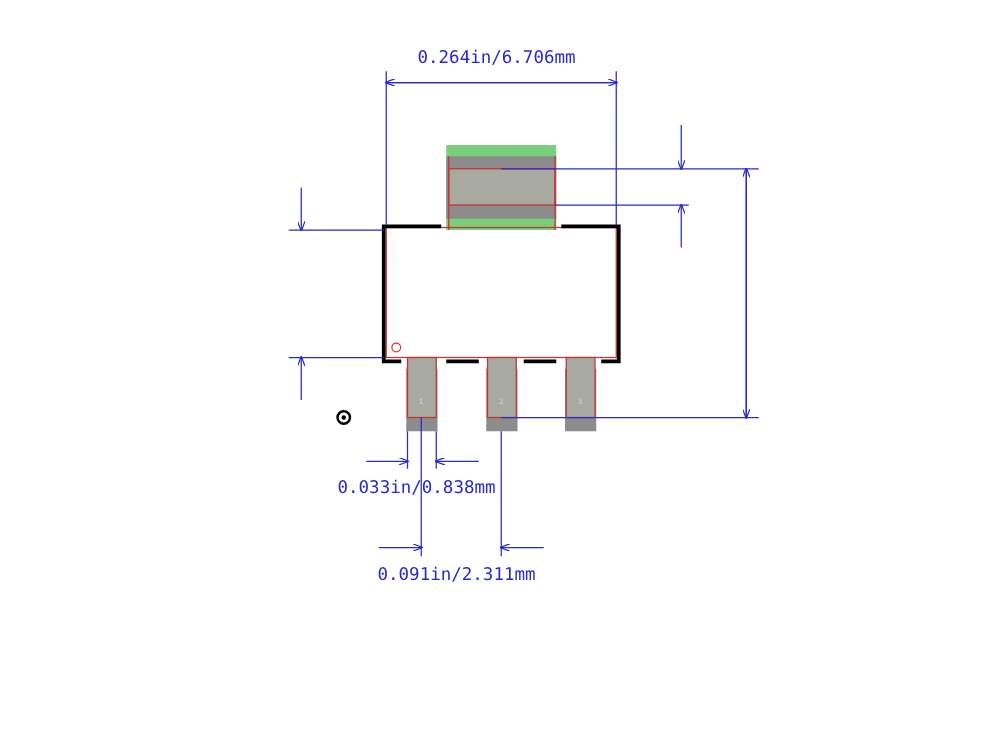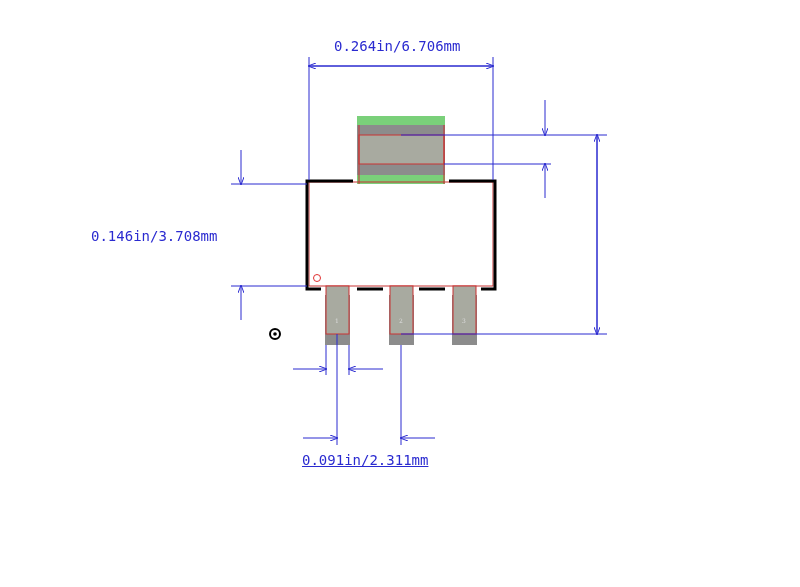--- a/index.html
+++ b/index.html
@@ -83,15 +83,15 @@
       <line x1="380" y1="369" x2="346" y2="369" marker-end="url(#arr)"></line>
 
       <line x1="334" y1="334" x2="334" y2="445"></line>
       <line x1="398" y1="345" x2="398" y2="445"></line>
       <line x1="300" y1="438" x2="334" y2="438" marker-end="url(#arr)"></line>
       <line x1="432" y1="438" x2="398" y2="438" marker-end="url(#arr)"></line>
     </g>
   </svg>
 
   <div class="dim-label" style="left:331px; top:38px;">0.264in/6.706mm</div>
-  <div class="dim-label" style="left:88px; top:228px;">0.146in/3.708mm</div>
-  <div class="dim-label" style="left:299px; top:452px;text-decoration:underline;">0.091in/2.311mm</div>
+  <div class="dim-label" style="left:267px; top:382px;">0.033in/0.838mm</div>
+  <div class="dim-label" style="left:299px; top:452px;">0.091in/2.311mm</div>
 </div>
 
 </body></html>

